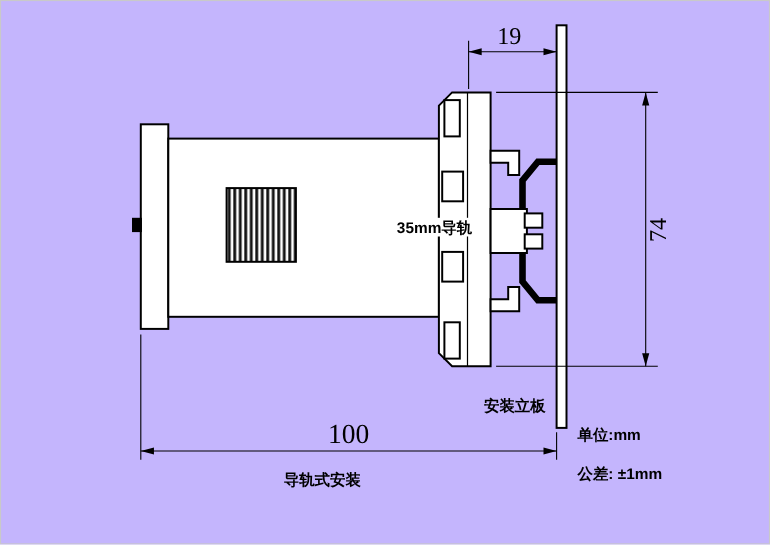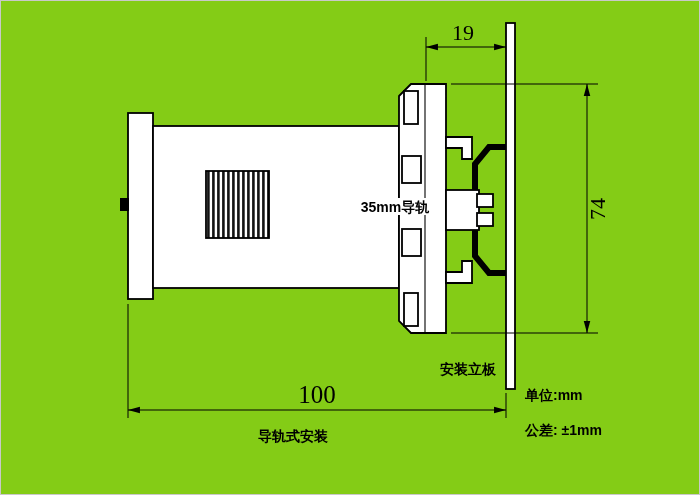--- a/index.html
+++ b/index.html
@@ -4,21 +4,21 @@
 <style>
   html, body {
     margin: 0;
     padding: 0;
     background: #ffffff;
   }
   .canvas {
     position: relative;
     width: 700px;
     height: 495px;
-    background: #84cc16;
+    background: #c4b5fd;
     border: 1px solid #c9c9c9;
     box-sizing: border-box;
     font-family: "Liberation Sans", sans-serif;
     overflow: hidden;
   }
   svg { display: block; }
   .outline { fill: #ffffff; stroke: #000000; stroke-width: 1.8; }
   .thin    { stroke: #000000; stroke-width: 1.1; fill: none; }
   .dim     { stroke: #000000; stroke-width: 1; fill: none; }
   .dim-text {

